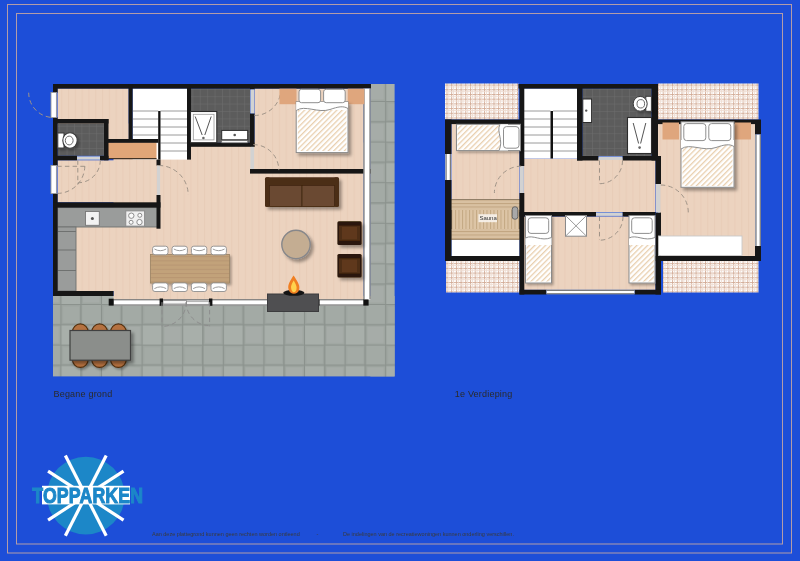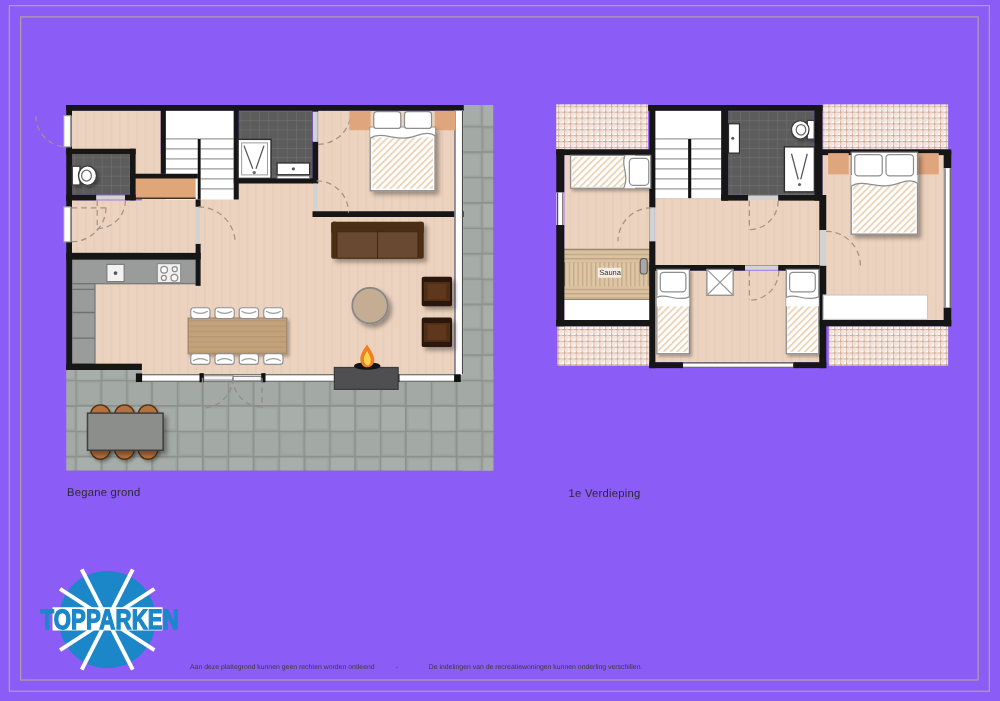--- a/index.html
+++ b/index.html
@@ -1,16 +1,16 @@
 <!DOCTYPE html>
 <html><head>
 <meta charset="utf-8">
 <style>
   html,body{margin:0;padding:0;background:#fff;}
-  #page{position:relative;width:800px;height:561px;background:#8b5cf6;overflow:hidden;
+  #page{position:relative;width:800px;height:561px;background:#1d4ed8;overflow:hidden;
         font-family:"Liberation Sans", sans-serif;}
   svg{position:absolute;left:0;top:0;}
 </style>
 </head>
 <body>
 <div id="page">
 <svg width="800" height="561" viewBox="0 0 800 561">
 <defs>
   <pattern id="fs" width="6.8" height="12" patternUnits="userSpaceOnUse">
     <rect width="6.8" height="12" fill="#ecd3bf"></rect>

